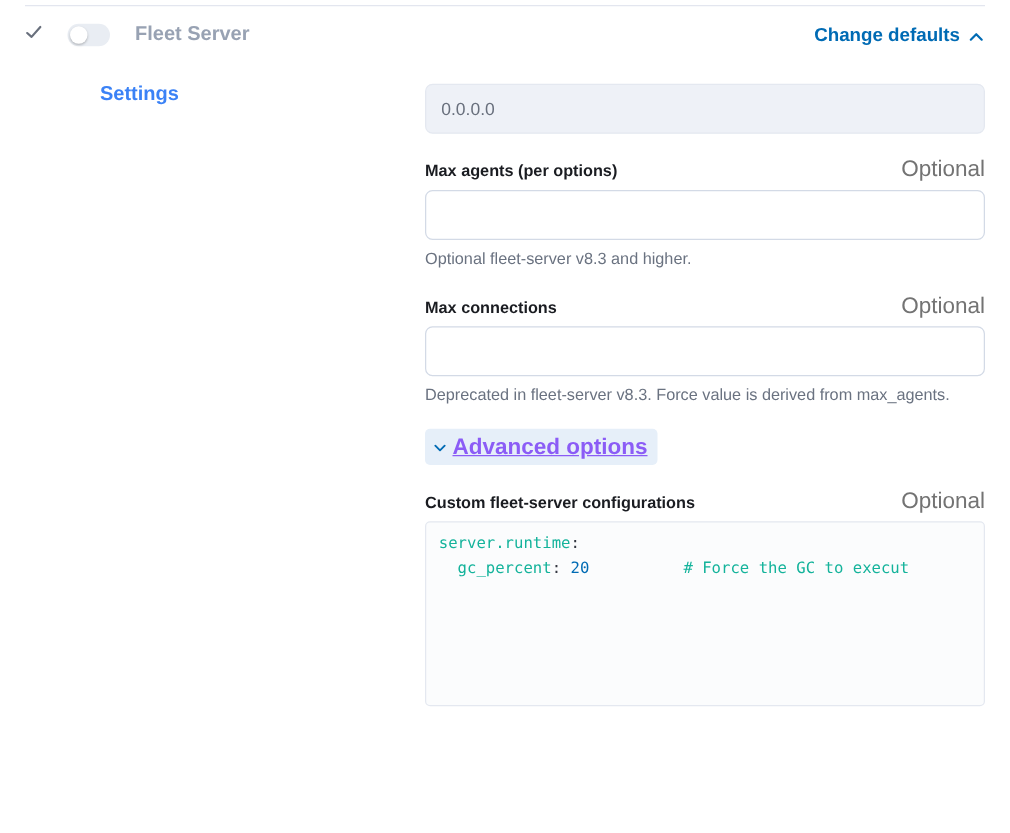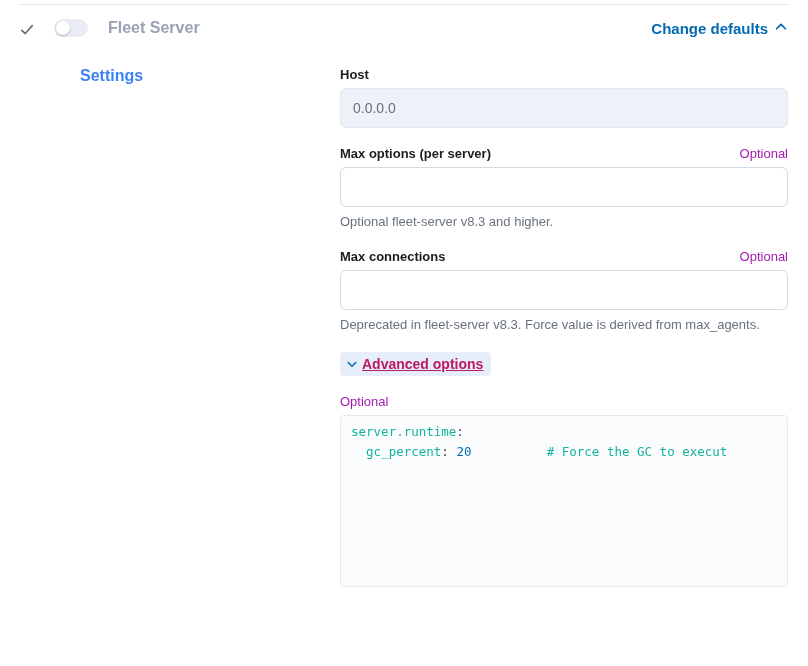--- a/index.html
+++ b/index.html
@@ -16,21 +16,21 @@
       margin-top: 4px;
     }
     .header-row {
       display: flex;
       align-items: center;
       justify-content: space-between;
       padding: 14px 0 6px 0;
     }
     .header-left {
       display: flex;
-      align-items: flex-end;
+      align-items: flex-start;
       gap: 20px;
     }
     .check-icon {
       color: #69707d;
       display: inline-flex;
       align-items: center;
       line-height: 1;
     }
     .toggle {
       width: 34px;
@@ -51,21 +51,21 @@
       background: #fff;
       box-shadow: 0 1px 2px rgba(0,0,0,0.25);
     }
     .header-title {
       font-size: 16px;
       font-weight: 700;
       color: #98a2b3;
     }
     .change-defaults {
       display: flex;
-      align-items: flex-start;
+      align-items: flex-end;
       gap: 6px;
       color: #006bb4;
       font-size: 15px;
       font-weight: 600;
       cursor: pointer;
     }
     .change-defaults svg { display: block; }
 
     .body-row {
       display: flex;
@@ -94,22 +94,22 @@
       justify-content: space-between;
       align-items: baseline;
       margin-bottom: 6px;
     }
     .label {
       font-size: 13px;
       font-weight: 700;
       color: #1a1c21;
     }
     .optional {
-      font-size: 13px;
-      color: #a21caf;
+      font-size: 18px;
+      color: #737373;
     }
     .help-text {
       font-size: 13px;
       color: #6a7280;
       margin-top: 6px;
       line-height: 1.4;
     }
 
     .text-input {
       width: 100%;
@@ -139,29 +139,29 @@
       border-radius: 4px;
       padding: 4px 8px 4px 6px;
       cursor: pointer;
       margin-bottom: 18px;
     }
     .adv-options .chev {
       color: #006bb4;
       display: inline-flex;
     }
     .adv-options-text {
-      color: #be185d;
-      font-size: 14px;
+      color: #8b5cf6;
+      font-size: 18px;
       font-weight: 600;
       text-decoration: underline;
     }
 
     .code-block {
       width: 100%;
-      height: 172px;
+      height: 148px;
       border: 1px solid #e4e8f0;
       border-radius: 4px;
       font-family: ui-monospace, SFMono-Regular, Menlo, Consolas, monospace;
       font-size: 12.5px;
       line-height: 1.6;
       padding: 6px 10px;
       overflow: auto;
       white-space: pre;
       background: #fbfcfd;
     }
@@ -198,32 +198,29 @@
 </div>
 
 <div class="body-row">
   <div class="left-col">
     <div class="left-title">Settings</div>
   </div>
 
   <div class="right-col">
 
     <div class="field">
+      <input class="text-input" disabled="" value="0.0.0.0" style="">
+    </div>
+
+    <div class="field">
+    </div>
+
+    <div class="field">
       <div class="label-row">
-        <span class="label">Host</span>
-      </div>
-      <input class="text-input" disabled="" value="0.0.0.0" style="">
-    </div>
-
-    <div class="field">
-    </div>
-
-    <div class="field">
-      <div class="label-row">
-        <span class="label">Max options (per server)</span>
+        <span class="label">Max agents (per options)</span>
         <span class="optional">Optional</span>
       </div>
       <input class="text-input" type="text" style="">
       <div class="help-text">Optional fleet-server v8.3 and higher.</div>
     </div>
 
     <div class="field">
       <div class="label-row">
         <span class="label">Max connections</span>
         <span class="optional">Optional</span>
@@ -236,20 +233,21 @@
       <span class="chev">
         <svg width="12" height="12" viewBox="0 0 16 16">
             <path d="M3 6 L8 11 L13 6" stroke="#006bb4" stroke-width="2" fill="none" stroke-linecap="round" stroke-linejoin="round"></path>
           </svg>
       </span>
       <span class="adv-options-text">Advanced options</span>
     </div>
 
     <div class="field">
       <div class="label-row">
+        <span class="label">Custom fleet-server configurations</span>
         <span class="optional">Optional</span>
       </div>
       <div class="code-block"><span class="tok-key">server.runtime</span><span class="tok-plain">:</span>
   <span class="tok-key">gc_percent</span><span class="tok-plain">: </span><span class="tok-num">20</span><span class="tok-plain">          </span><span class="tok-comment"># Force the GC to execut</span></div>
     </div>
 
   </div>
 </div>
 
 </body></html>

